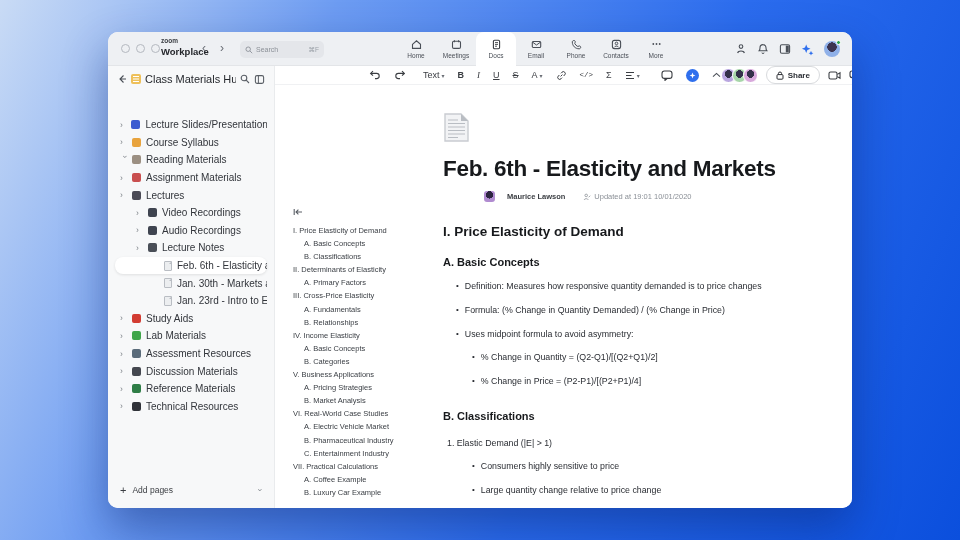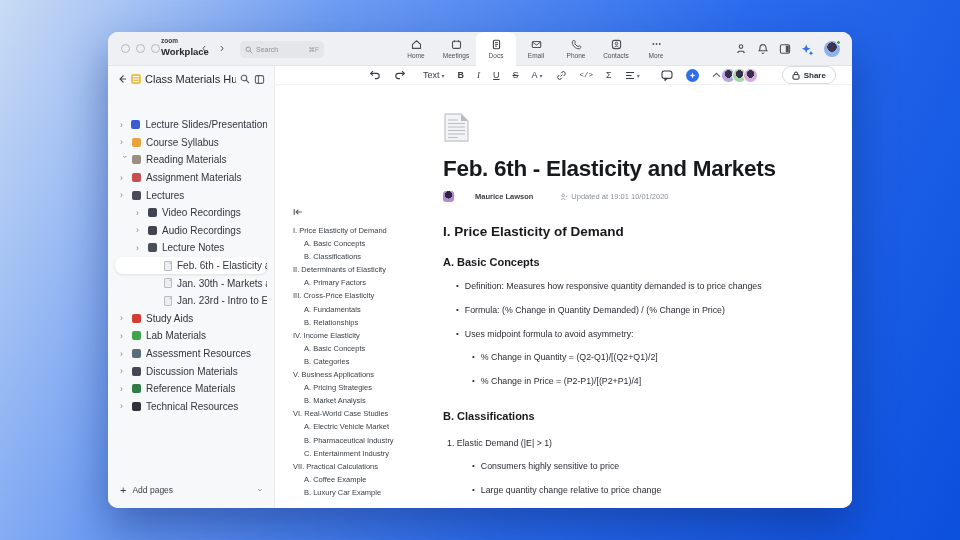--- a/index.html
+++ b/index.html
@@ -80,39 +80,39 @@
   .tgroup { display:flex; align-items:center; gap:13px; }
   .tbtn { font-size:9px; color:#3a3d42; cursor:pointer; display:flex; align-items:center; gap:2px; }
   .tbtn.bold { font-weight:700; }
   .tbtn.ital { font-style:italic; font-family:"Liberation Serif", serif; }
   .tbtn.und { text-decoration:underline; }
   .tbtn.strike { text-decoration:line-through; }
   .tbtn .carr { font-size:6px; color:#6a6e75; }
   .code-t { font-family:"Liberation Mono", monospace; font-size:7.5px; }
   .ai-dot { width:13px; height:13px; border-radius:50%; background:#2f6fed;
     display:flex; align-items:center; justify-content:center; cursor:pointer; }
-  .tright { margin-left:auto; display:flex; align-items:center; gap:24px; padding-right:12px; }
+  .tright { margin-left:auto; display:flex; align-items:center; gap:8px; padding-right:12px; }
   .facepile { display:flex; }
   .face { width:15px; height:15px; border-radius:50%; border:1.5px solid #fff; margin-left:-4px; }
   .face:first-child { margin-left:0; }
   .share-btn { height:18px; border:1px solid #d8dadd; border-radius:9px; background:#fff;
     display:flex; align-items:center; gap:4px; padding:0 9px; cursor:pointer; }
   .share-btn span { font-size:8px; font-weight:700; color:#2a2d33; }
 
   
   .docarea { position:absolute; top:25px; left:0; right:0; bottom:0; overflow:hidden; }
   .toc { position:absolute; left:18px; top:111px; width:142px; }
   .toc-collapse { margin-bottom:8px; cursor:pointer; display:inline-flex; }
   .toc-item { font-size:7.5px; color:#3c4046; line-height:13.1px; white-space:nowrap;
     overflow:hidden; cursor:pointer; }
   .toc-item.sub { padding-left:11px; }
   .content { position:absolute; left:168px; top:21px; width:404px; }
   .doc-icon { margin-bottom:9px; }
   .doc-title { font-size:22.5px; font-weight:700; color:#17191c; letter-spacing:-.3px; }
-  .doc-meta { display:flex; align-items:center; gap:21px; margin-top:9px; }
+  .doc-meta { display:flex; align-items:center; gap:12px; margin-top:9px;margin-left:41px; }
   .mini-av { width:11px; height:11px; border-radius:3px;
     background:radial-gradient(circle at 50% 35%,#2c2440 0 40%,#b08bd0 42%); }
   .author { font-size:7.5px; font-weight:700; color:#3a3d42; }
   .updated { font-size:7.5px; color:#8b9097; margin-left:6px; display:flex; align-items:center; gap:3px; }
   .h2 { font-size:13.5px; font-weight:700; color:#17191c; margin-top:22px; }
   .h3 { font-size:11px; font-weight:700; color:#17191c; margin-top:17px; }
   .bullet { display:flex; gap:6px; font-size:8.8px; color:#2a2d33; margin-top:13px; }
   .bullet .b { font-size:8px; line-height:1.35; }
   .bullet.n1 { padding-left:13px; }
   .bullet.n2 { padding-left:29px; }

